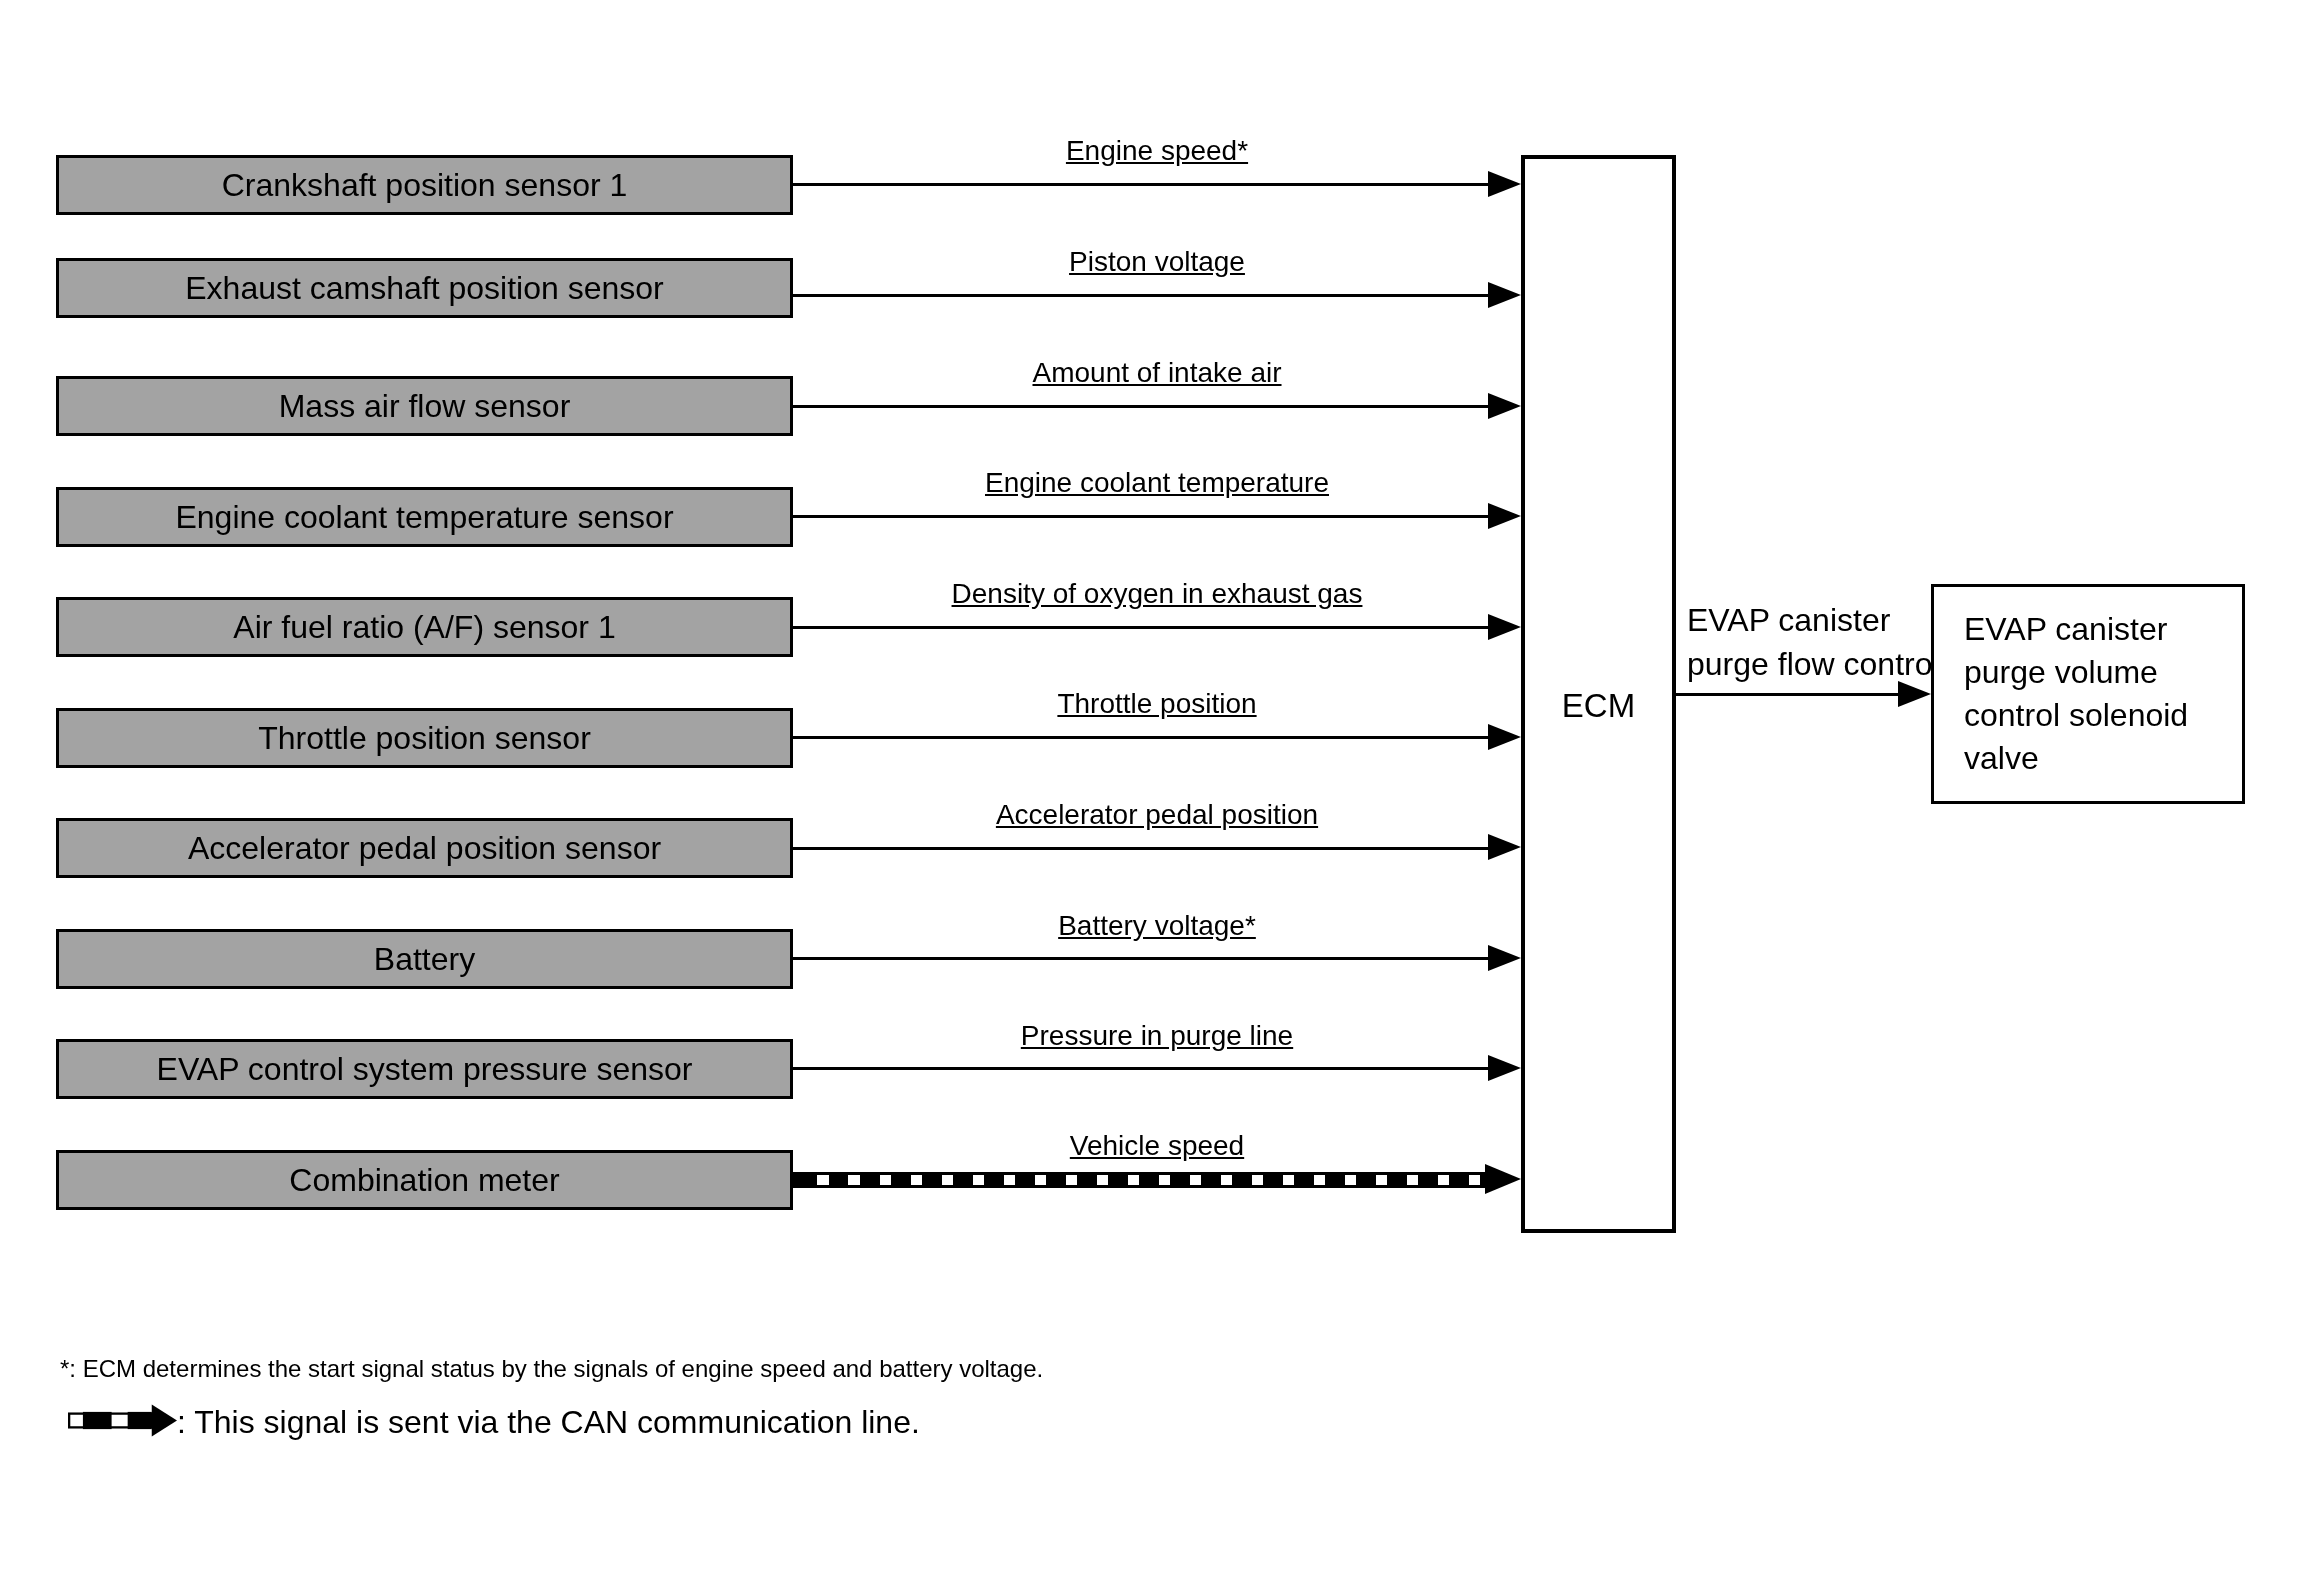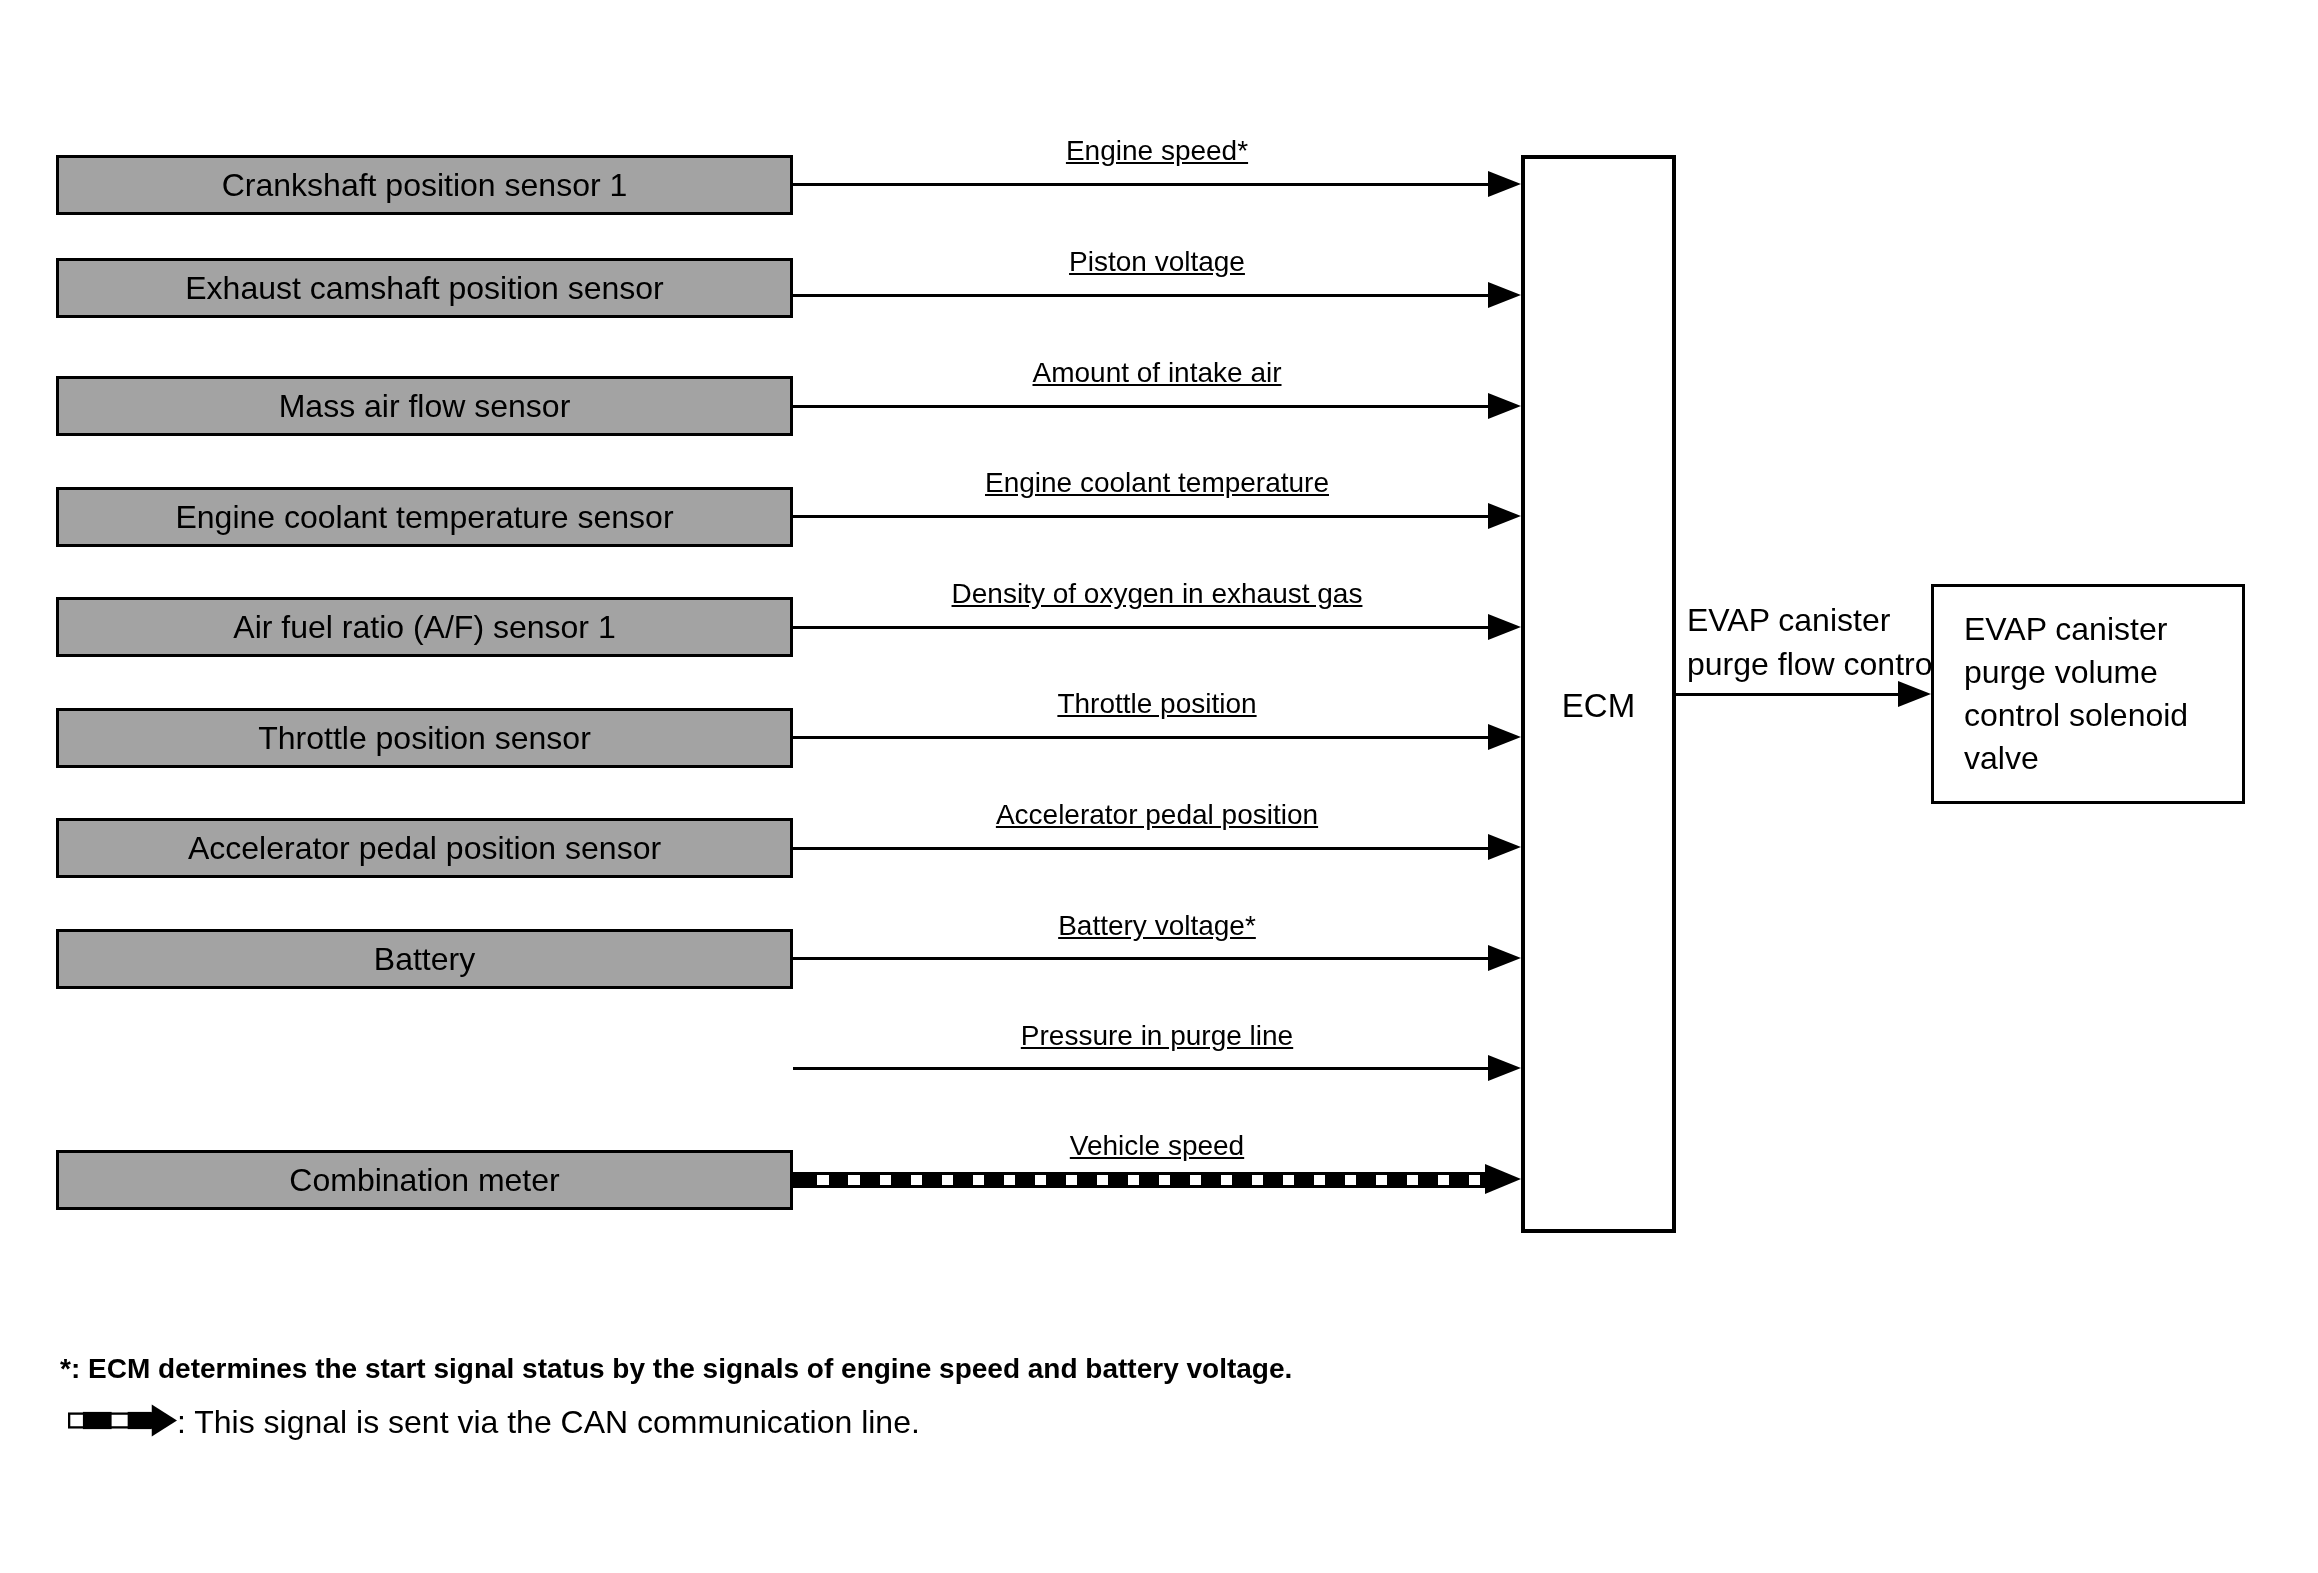--- a/index.html
+++ b/index.html
@@ -150,24 +150,23 @@
   .evap-text {
     font-size: 32px;
     line-height: 43px;
     white-space: pre-line;
   }
   
   .fn1 {
     position: absolute;
     left: 60px;
     top: 1349px;
-    font-size: 28px;
+    font-size: 24px;
     line-height: 40px;
     white-space: nowrap;
-    font-weight: bold;
   }
   .fn2row {
     position: absolute;
     left: 68px;
     top: 1402px;
     height: 40px;
     display: flex;
     align-items: flex-start;
     gap: 0;
   }
@@ -234,20 +233,23 @@
   <div class="sline" style="top:847px"></div>
   <div class="shead" style="top:834px"></div>
 
   <div class="sbox" style="top:929px">
     <span class="sbox-label">Battery</span>
   </div>
   <div class="siglabel" style="top:909px">Battery voltage*</div>
   <div class="sline" style="top:957px"></div>
   <div class="shead" style="top:945px"></div>
 
+  <div class="sbox" style="top:1039px">
+    <span class="sbox-label">EVAP control system pressure sensor</span>
+  </div>
   <div class="siglabel" style="top:1019px">Pressure in purge line</div>
   <div class="sline" style="top:1067px"></div>
   <div class="shead" style="top:1055px"></div>
 
   <div class="sbox" style="top:1150px">
     <span class="sbox-label">Combination meter</span>
   </div>
   <div class="siglabel" style="top:1129px">Vehicle speed</div>
   <div class="canbar" style="top:1172px">
     <div class="canbar-dashes"></div>

